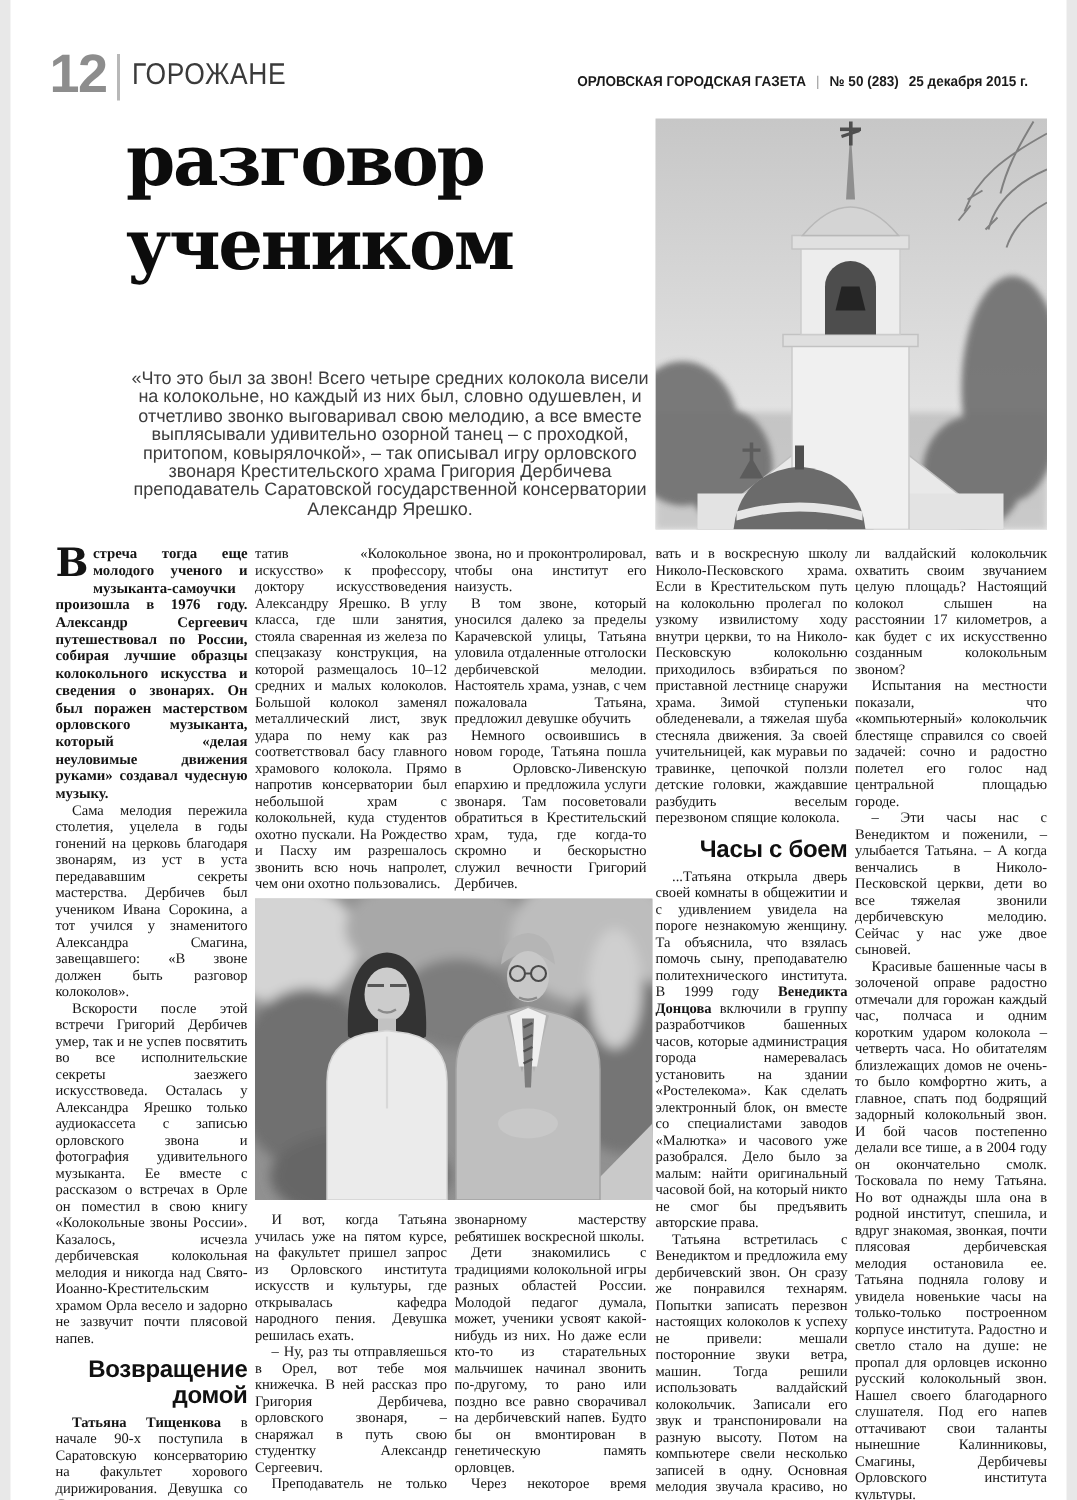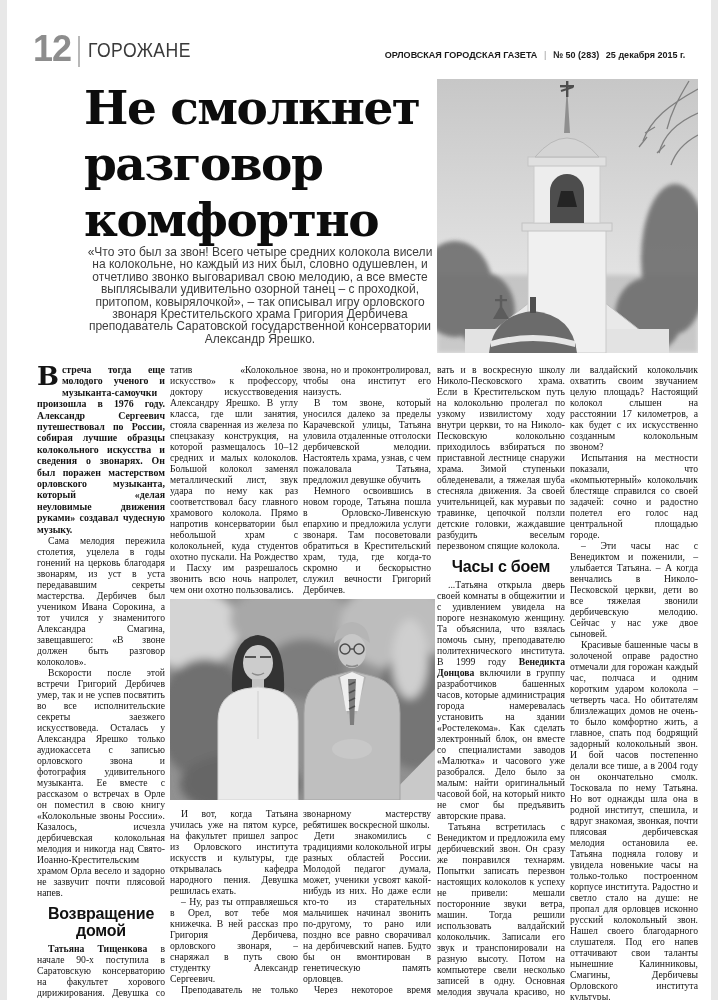--- a/index.html
+++ b/index.html
@@ -37,41 +37,40 @@
   .bodycol p.cont{text-indent:0;}
   .col1{left:30px;}  .col4{left:430px;}  .col5{left:563px;}
   .col2t{left:163px;height:233px;overflow:hidden;}
   .col3t{left:296px;height:233px;overflow:hidden;}
   .col2b{left:163px;top:808px;height:186px;overflow:hidden;}
   .col3b{left:296px;top:808px;height:186px;overflow:hidden;}
   .intro-p{font-weight:bold;font-size:9.9px;line-height:11.4px;text-indent:0 !important;}
   .dropcap{float:left;font-family:"DejaVu Serif",serif;font-size:26px;line-height:22px;
            font-weight:bold;padding:1px 3px 0 0;}
   .subhead{font-family:"Liberation Sans",sans-serif;font-size:16px;line-height:17px;font-weight:bold;
-           margin:7px 0 4px;text-align:center;color:#101010;letter-spacing:-.2px;}
+           margin:7px 0 4px;text-align:right;color:#101010;letter-spacing:-.2px;}
 </style>
 </head>
 <body>
 
 <div class="page">
 
   <div class="pagenum">12</div>
   <div class="hdr-divider"></div>
   <div class="section-title">ГОРОЖАНЕ</div>
   <div class="masthead">
     <span>ОРЛОВСКАЯ ГОРОДСКАЯ ГАЗЕТА</span>
     <span class="sep">|</span>
     <span>№ 50 (283)</span>
     <span>25 декабря 2015 г.</span>
   </div>
 
   <h1 class="headline" style="margin:0;">
-    <span>Не смолкнет</span>
     <span>разговор</span>
-    <span>комфортно</span>
+    <span>учеником</span>
   </h1>
 
   <div class="lead">«Что это был за звон! Всего четыре средних колокола висели на колокольне, но каждый из них был, словно одушевлен, и отчетливо звонко выговаривал свою мелодию, а все вместе выплясывали удивительно озорной танец – с проходкой, притопом, ковырялочкой», – так описывал игру орловского звонаря Крестительского храма Григория Дербичева преподаватель Саратовской государственной консерватории Александр Ярешко.</div>
 
   <div class="photo photo-church">
     <svg width="261" height="274" viewBox="0 0 261 274" xmlns="http://www.w3.org/2000/svg">
       <defs>
         <linearGradient id="sky" x1="0" y1="0" x2="0" y2="1">
           <stop offset="0" stop-color="#c7c7c7"></stop>
             <stop offset="0.6" stop-color="#dedede"></stop>

